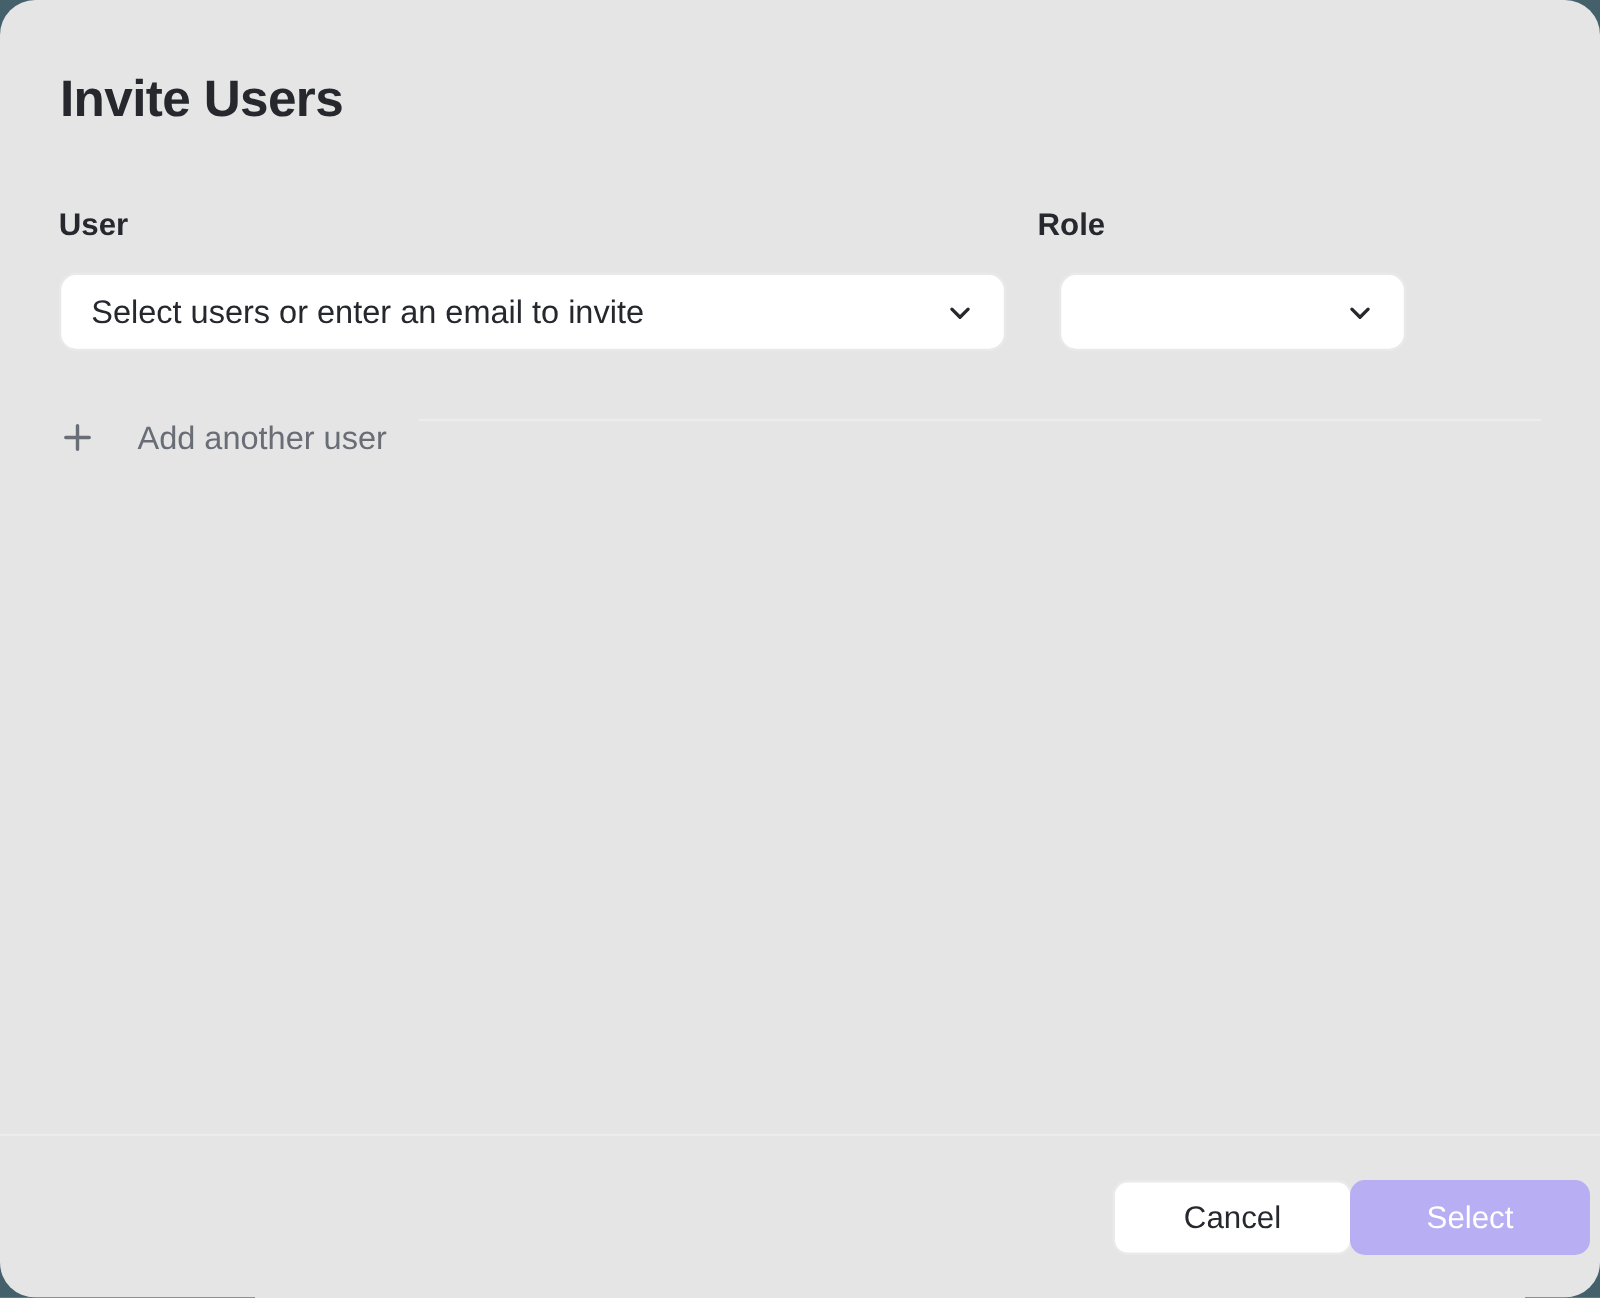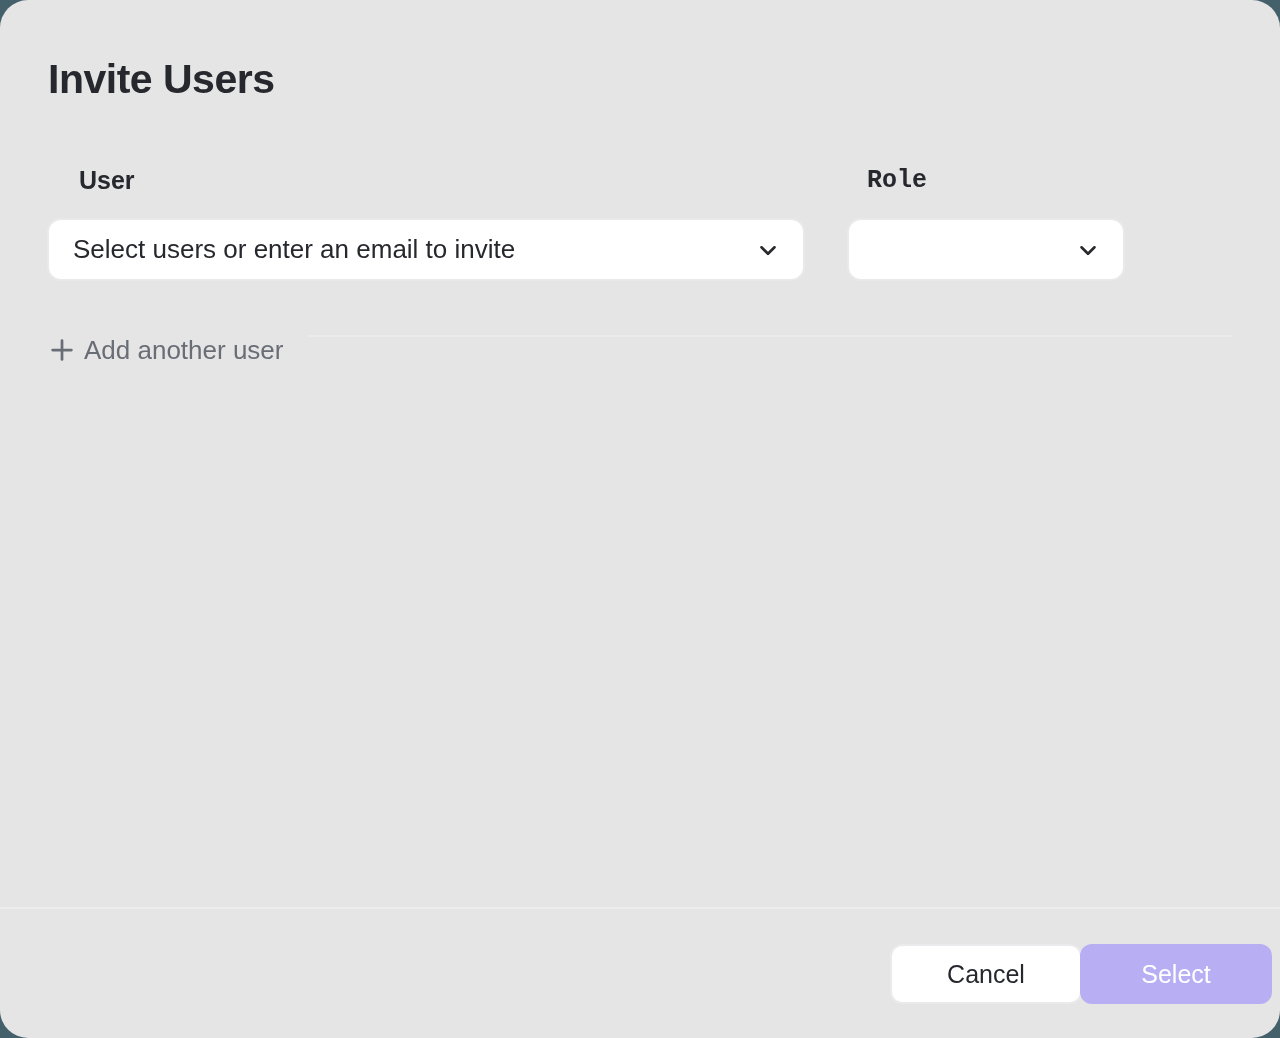--- a/index.html
+++ b/index.html
@@ -33,22 +33,22 @@
     color: #26282e;
     letter-spacing: -0.5px;
   }
   .field-label {
     position: absolute;
     top: 166px;
     font-size: 25px;
     font-weight: 700;
     color: #26282e;
   }
-  .label-user { left: 47px; margin-left: 32px; }
-  .label-role { left: 867px; font-family: Liberation Mono, monospace; }
+  .label-user { left: 47px; }
+  .label-role { left: 830px; }
   .select {
     position: absolute;
     top: 218px;
     height: 63px;
     background: #ffffff;
     border: 2px solid #e9e9eb;
     border-radius: 14px;
     display: flex;
     align-items: center;
     padding: 0 22px 0 24px;
@@ -77,21 +77,21 @@
     left: 47px;
     right: 47px;
     top: 320px;
     height: 32px;
     display: flex;
     align-items: center;
   }
   .add-user-btn {
     display: flex;
     align-items: center;
-    gap: 7px;
+    gap: 33px;
     background: none;
     border: none;
     cursor: pointer;
     font-family: "Liberation Sans", sans-serif;
     font-size: 26px;
     font-weight: 400;
     color: #696e76;
     padding: 0;
     margin-top: 28px;
   }

